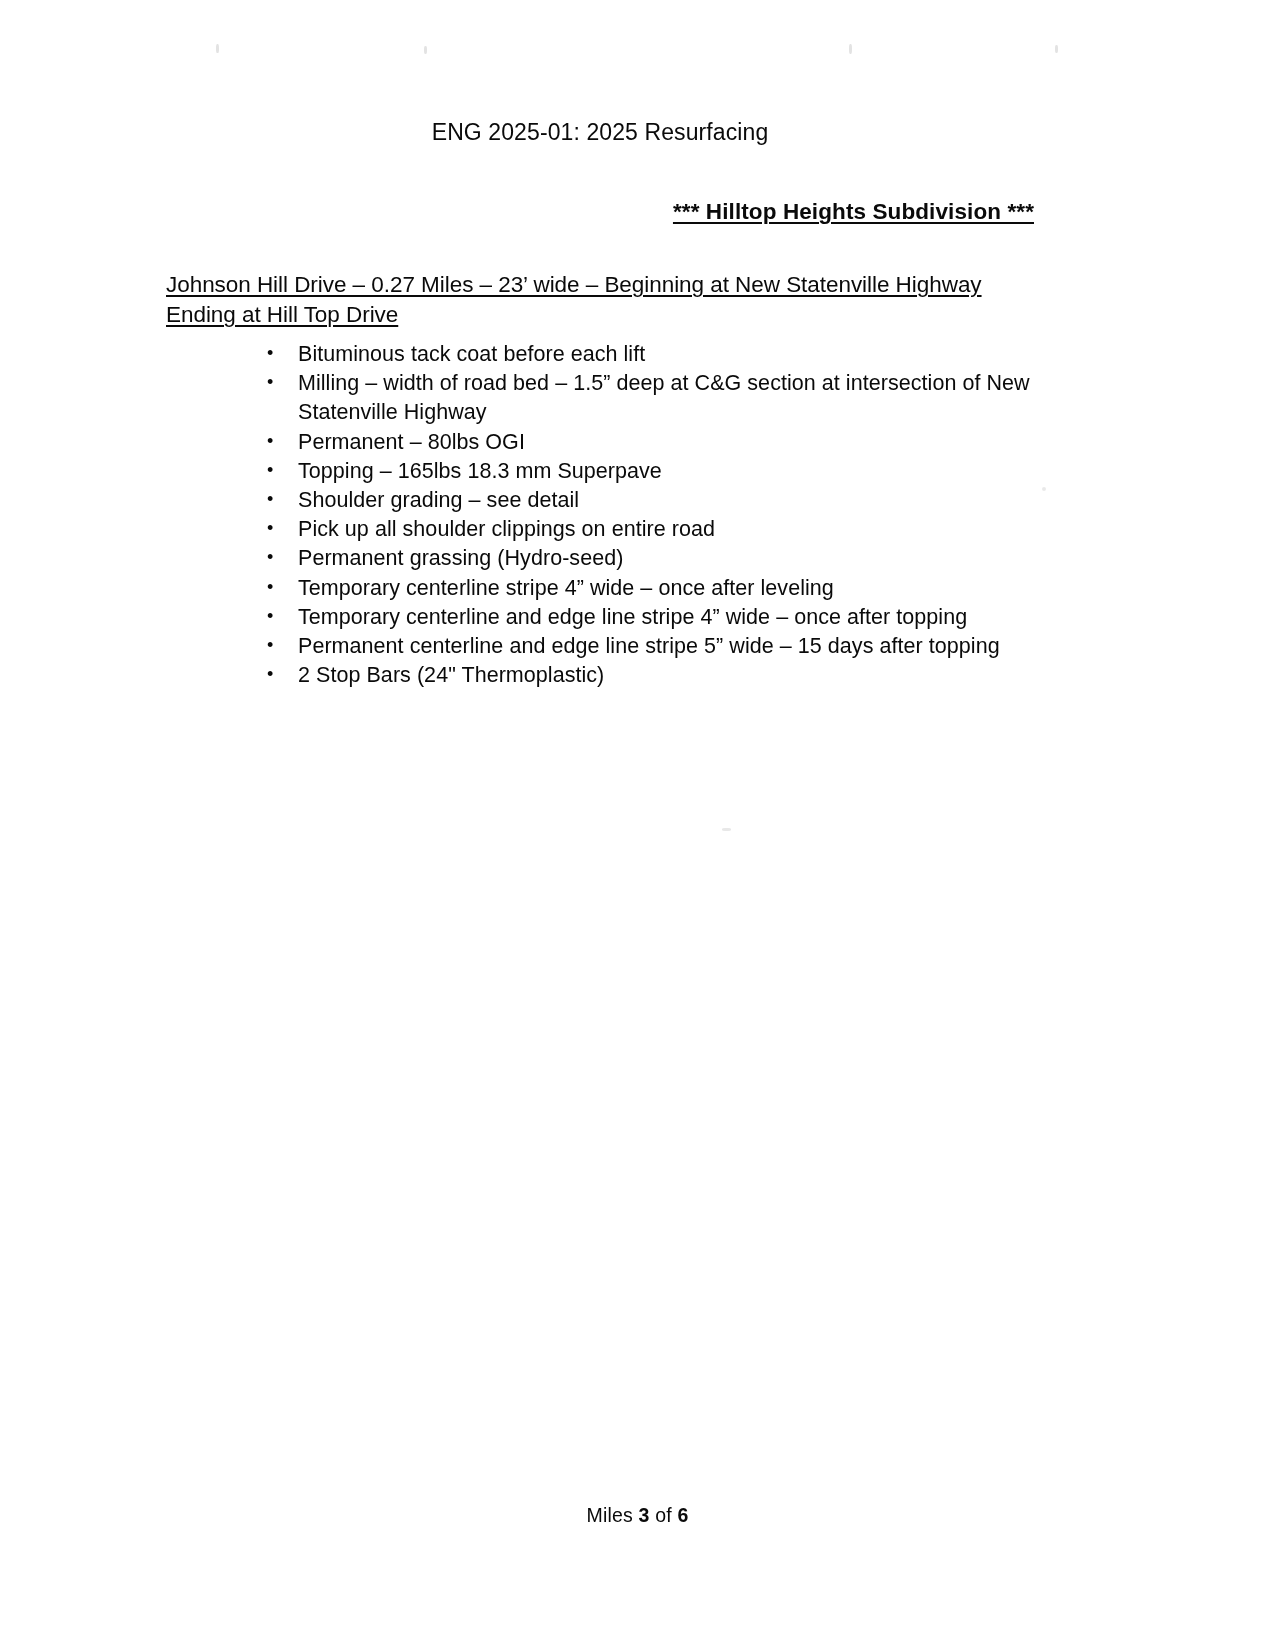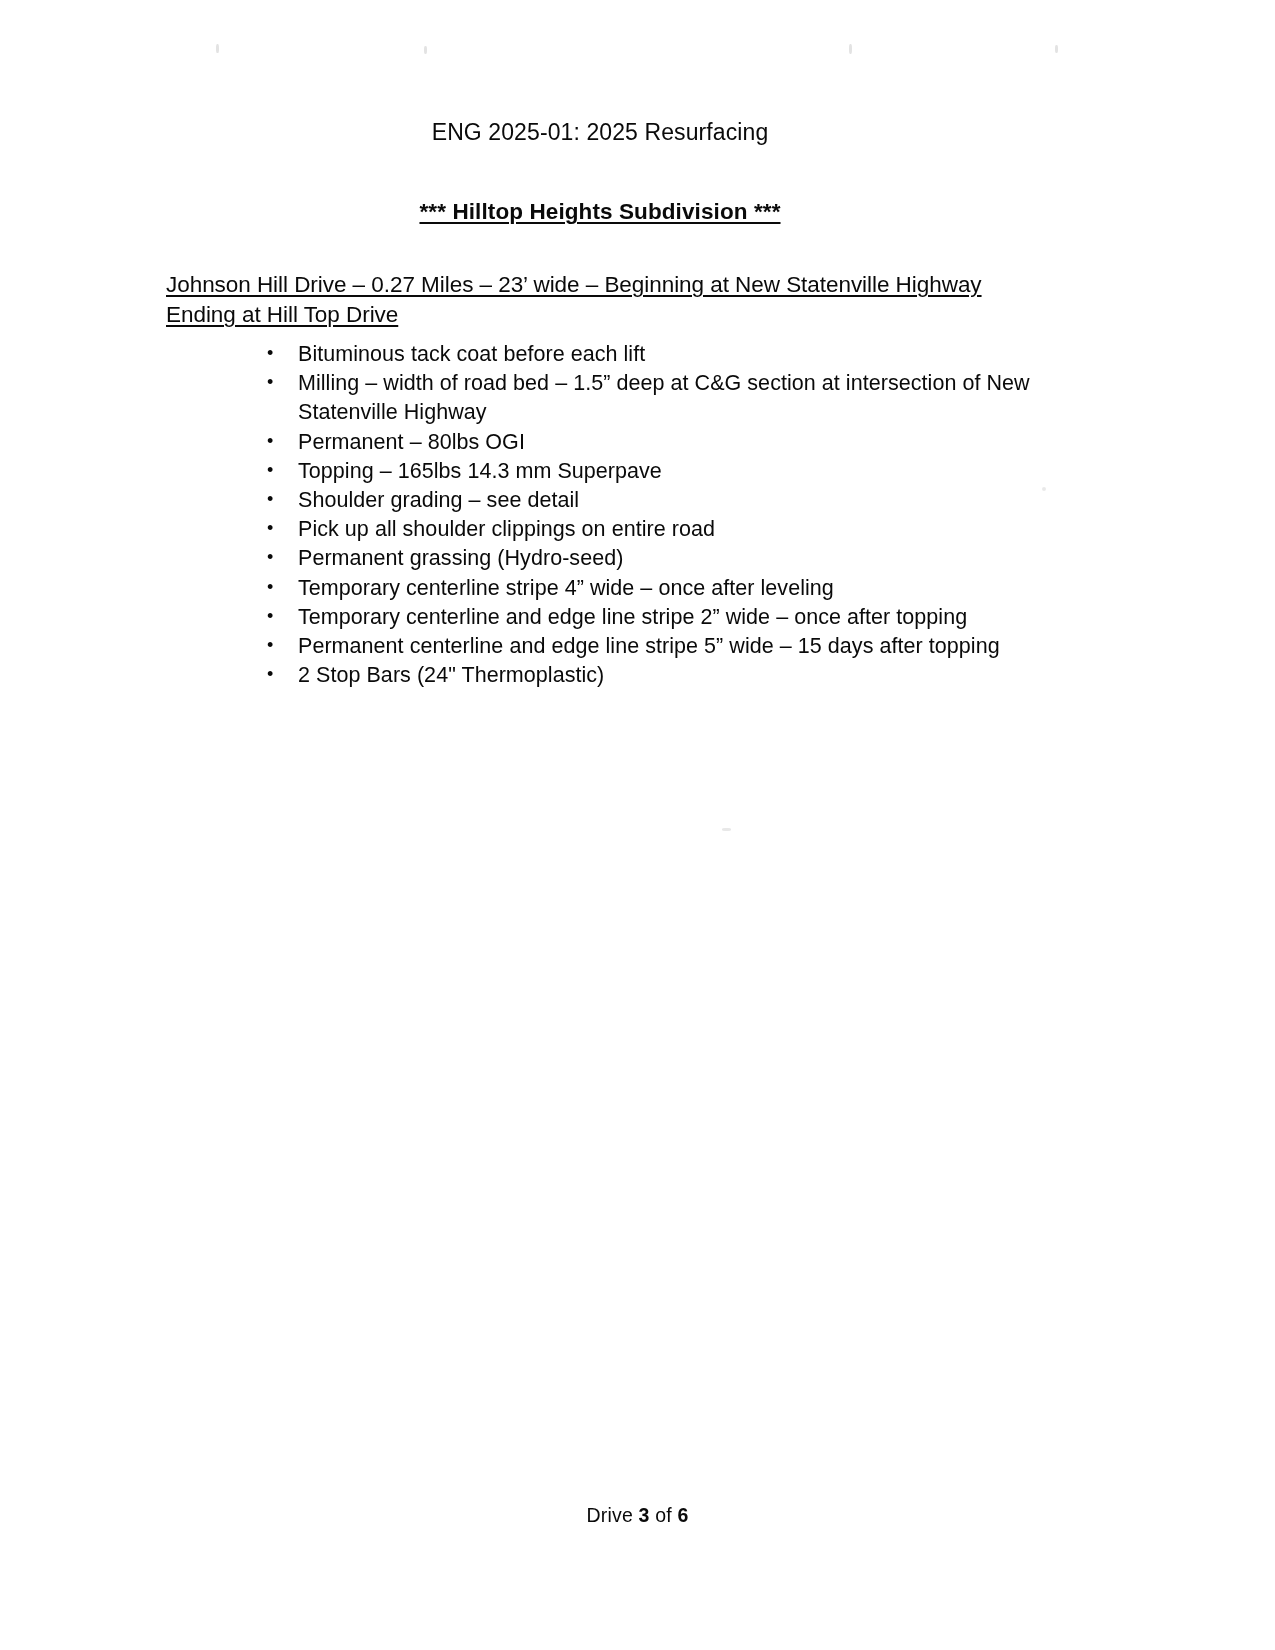--- a/index.html
+++ b/index.html
@@ -45,21 +45,21 @@
   }
 
   .title-block {
     text-align: center;
     font-size: 23px;
     line-height: 29px;
     letter-spacing: 0.1px;
   }
 
   .subdivision {
-    text-align: center;
+    text-align: right;
     font-size: 22.5px;
     line-height: 29px;
     font-weight: bold;
     margin-top: 50px;
     letter-spacing: 0.1px;
   }
   .subdivision .u {
     text-decoration: underline;
     text-underline-offset: 3px;
     text-decoration-thickness: 2px;
@@ -139,29 +139,29 @@
     </div>
 
     <div class="street-heading">
       <span class="u">Johnson Hill Drive – 0.27 Miles – 23’ wide – Beginning at New Statenville Highway Ending at Hill Top Drive</span>
     </div>
 
     <ul class="spec-list">
       <li>Bituminous tack coat before each lift</li>
       <li>Milling – width of road bed – 1.5” deep at C&amp;G section at intersection of New Statenville Highway</li>
       <li>Permanent – 80lbs OGI</li>
-      <li>Topping – 165lbs 14.3 mm Superpave</li>
+      <li>Topping – 165lbs 18.3 mm Superpave</li>
       <li>Shoulder grading – see detail</li>
       <li>Pick up all shoulder clippings on entire road</li>
       <li>Permanent grassing (Hydro-seed)</li>
       <li>Temporary centerline stripe 4” wide – once after leveling</li>
-      <li>Temporary centerline and edge line stripe 2” wide – once after topping</li>
+      <li>Temporary centerline and edge line stripe 4” wide – once after topping</li>
       <li>Permanent centerline and edge line stripe 5” wide – 15 days after topping</li>
       <li>2 Stop Bars (24" Thermoplastic)</li>
     </ul>
 
   </div>
 
   <div class="footer">
-    <span>Drive </span><b>3</b><span> of </span><b>6</b>
+    <span>Miles </span><b>3</b><span> of </span><b>6</b>
   </div>
 
 </div>
 
 </body></html>

